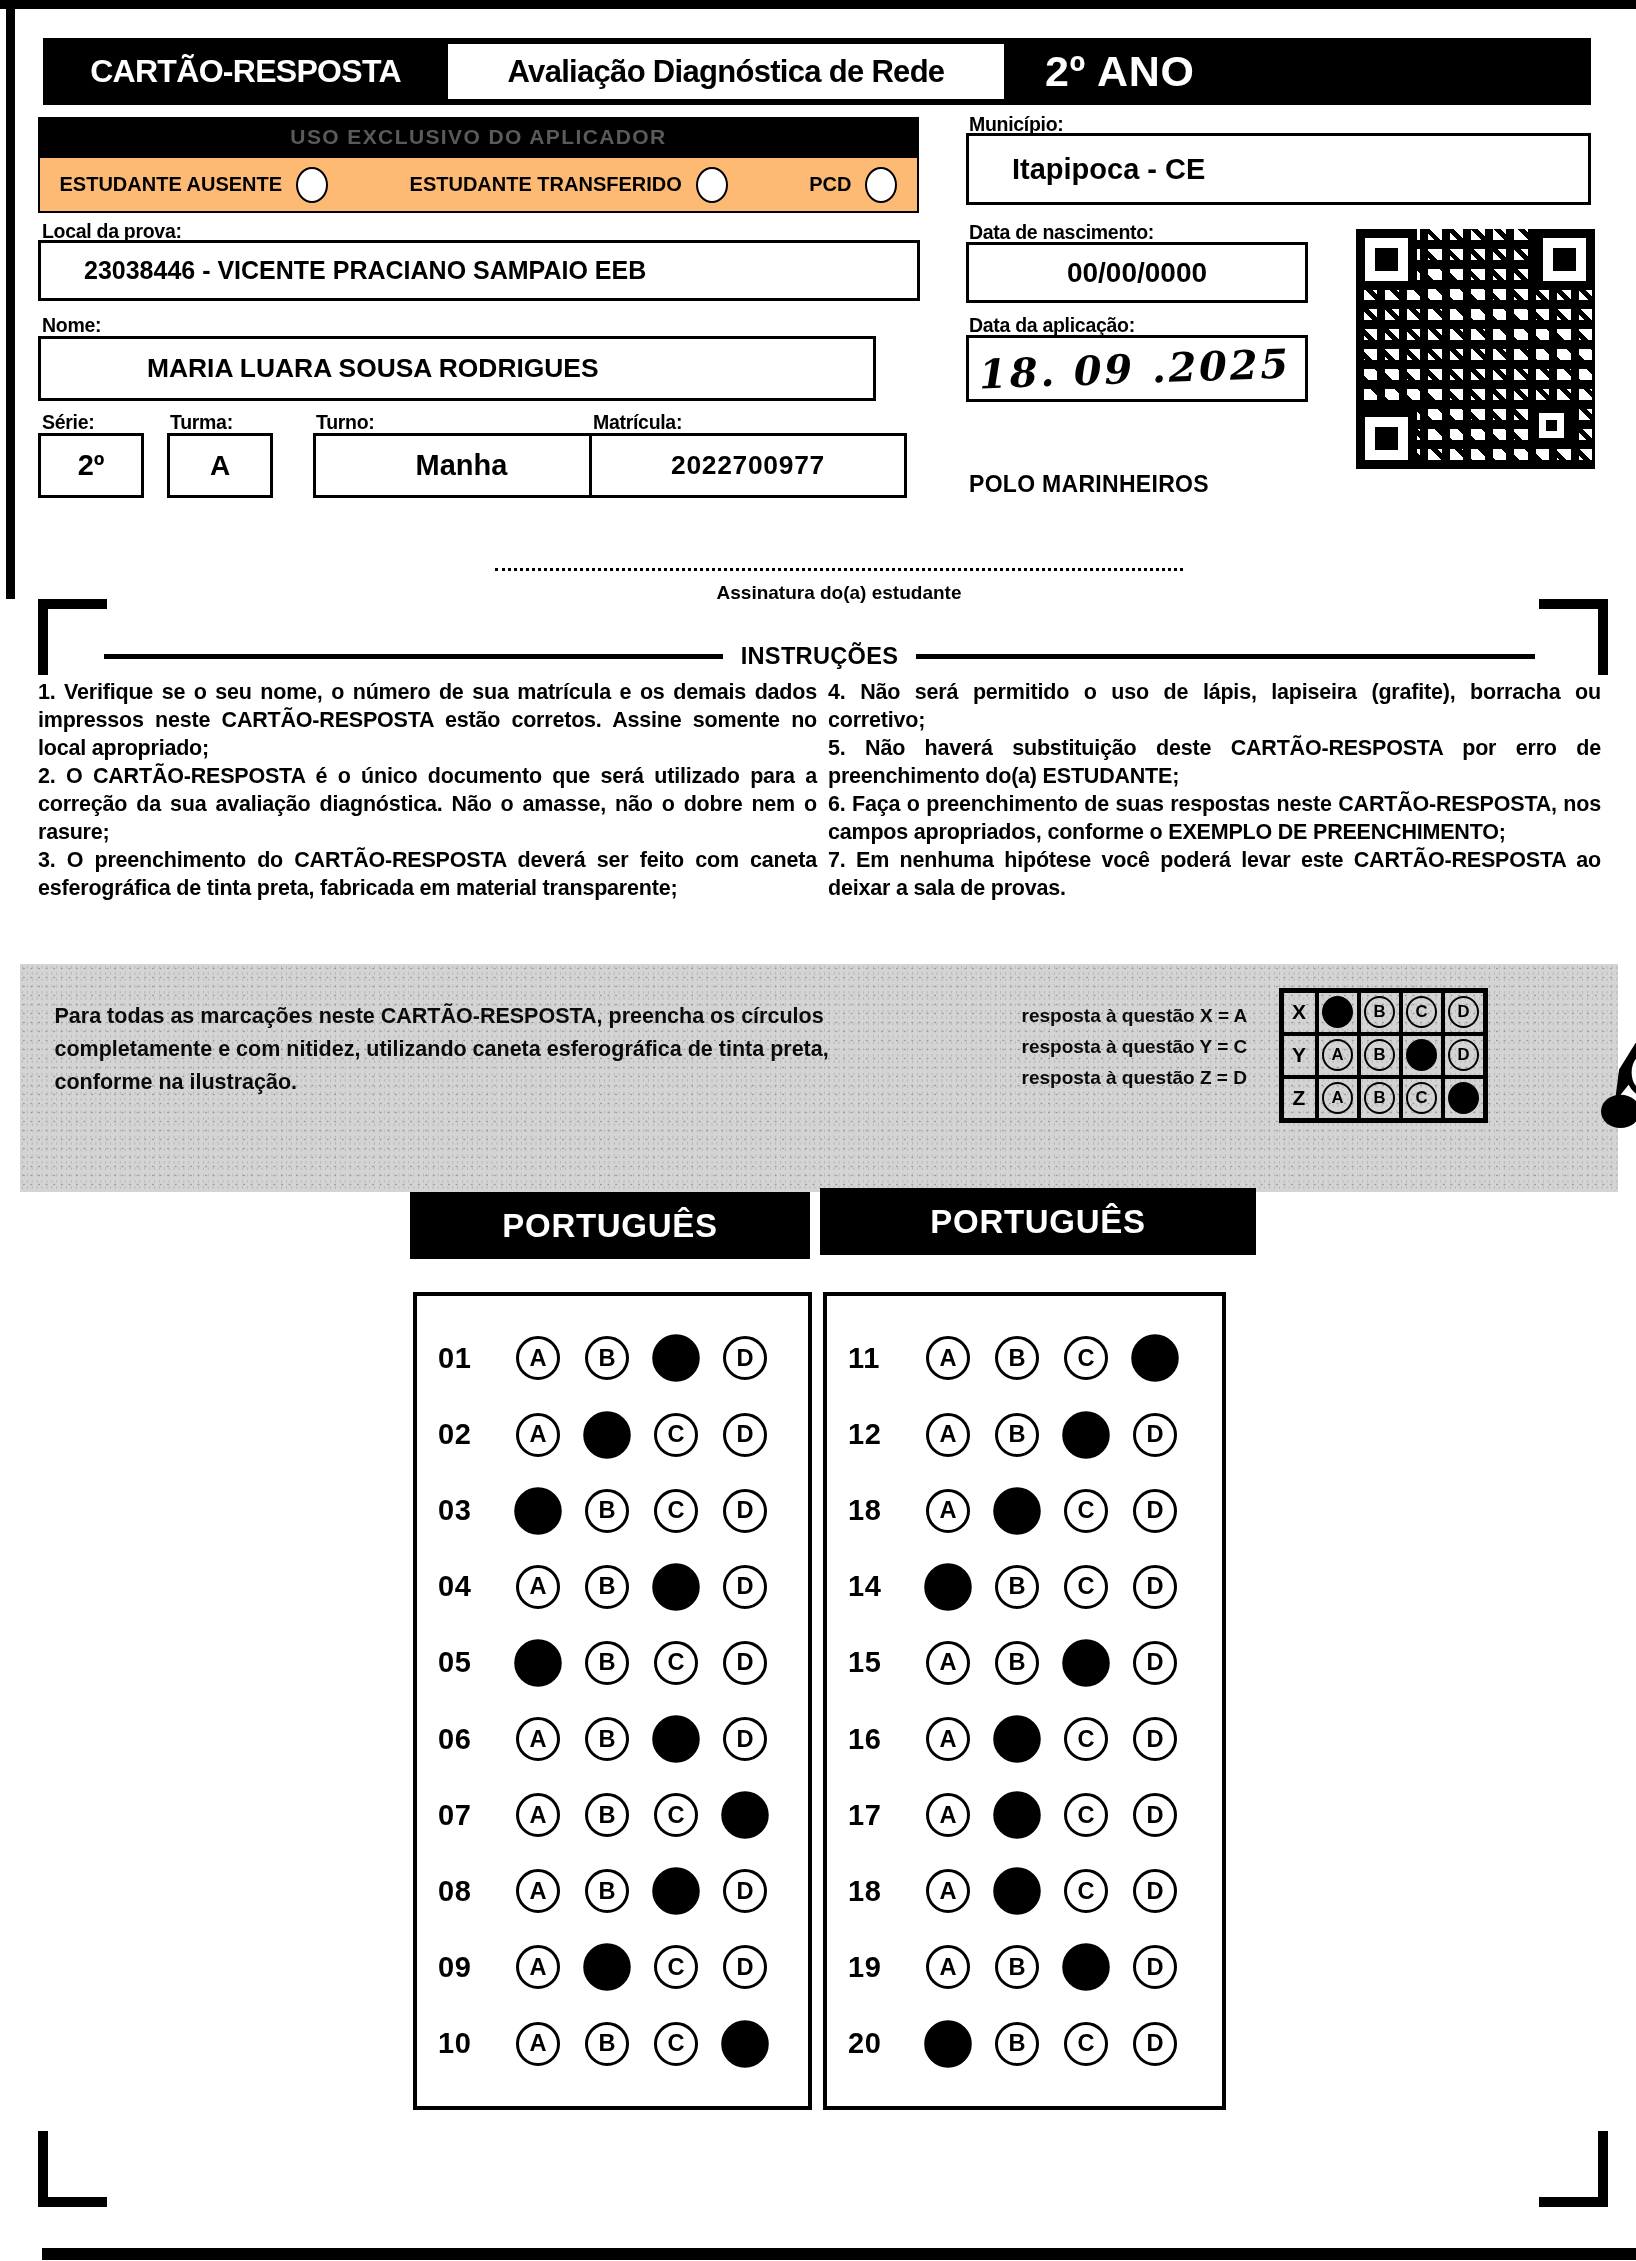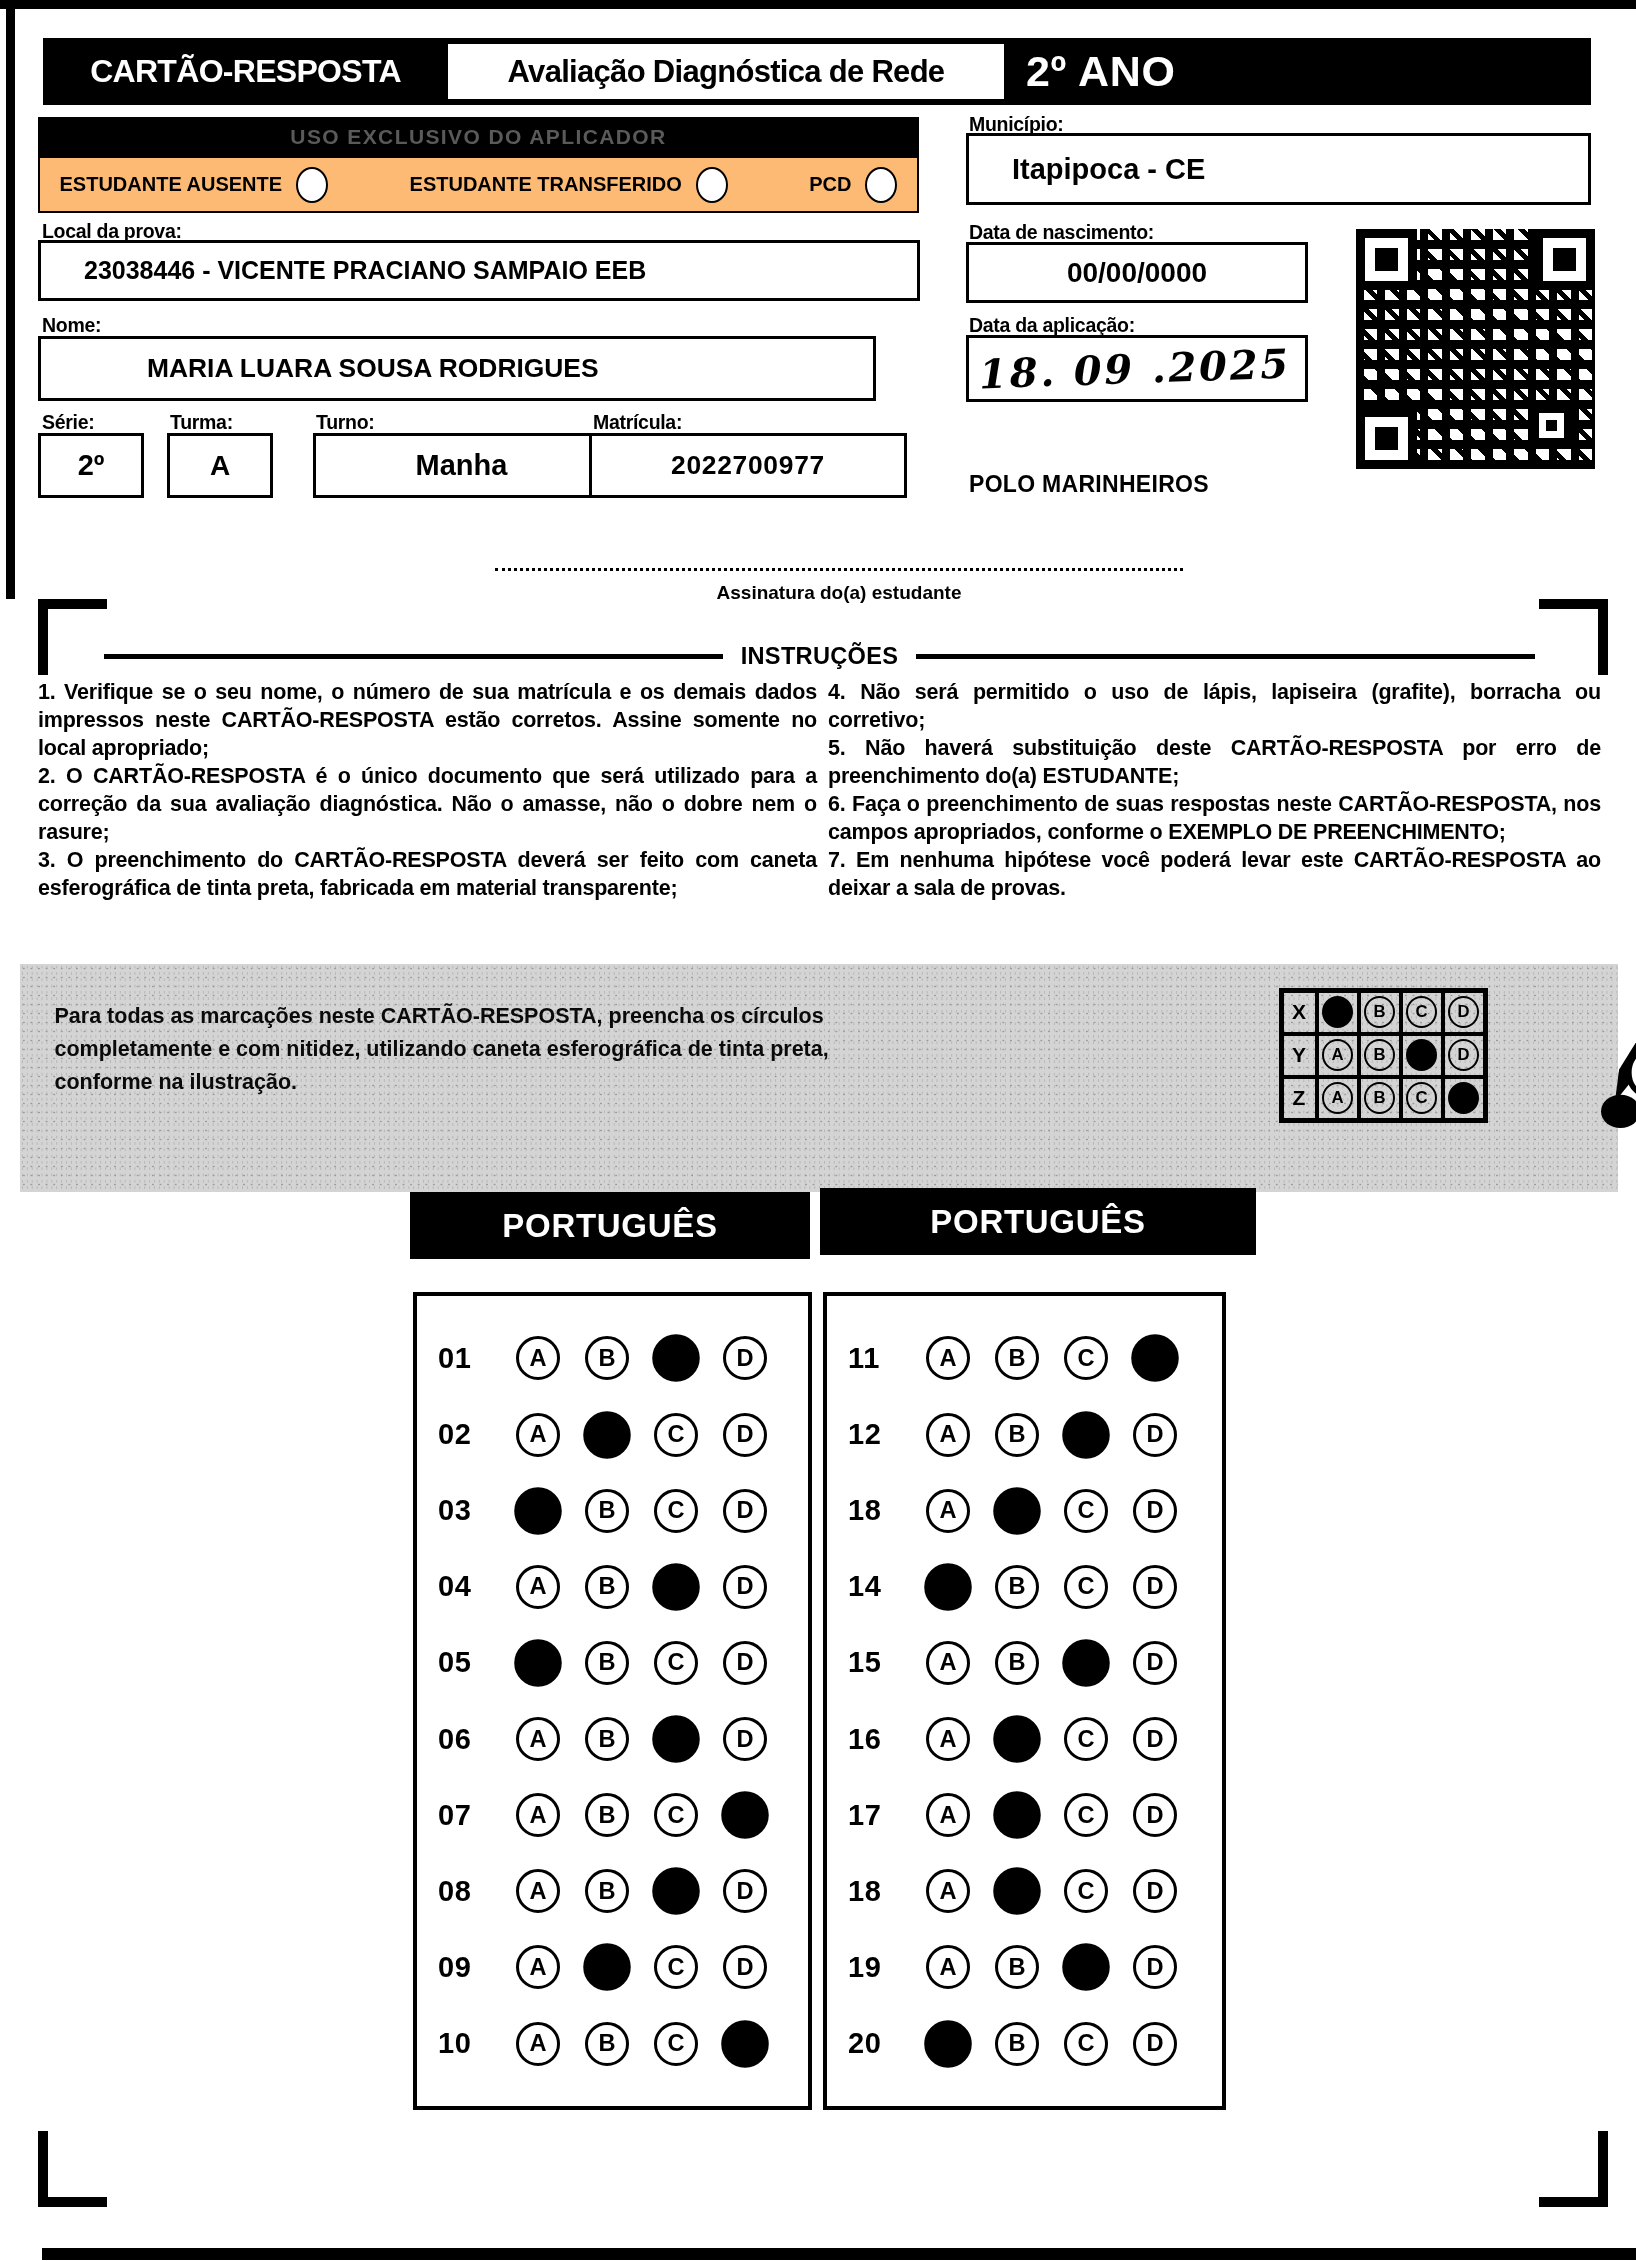--- a/index.html
+++ b/index.html
@@ -16,21 +16,21 @@
   .cm-bl{left:38px;top:2131px;border-left:10.4px solid #000;border-bottom:10.4px solid #000;}
   .cm-br{left:1539px;top:2131px;border-right:10.4px solid #000;border-bottom:10.4px solid #000;}
 
   
   .hdr{position:absolute;left:43px;top:38px;width:1548px;height:67px;display:flex;background:#000;}
   .hdr-left{width:405px;display:flex;align-items:center;justify-content:center;
             color:#fff;font-size:32px;font-weight:bold;letter-spacing:-0.7px;}
   .hdr-mid{width:556px;background:#fff;border-top:6.3px solid #000;border-bottom:6.3px solid #000;
            display:flex;align-items:center;justify-content:center;font-size:31px;font-weight:bold;letter-spacing:-0.7px;}
   .hdr-right{flex:1;color:#fff;display:flex;align-items:center;
-             font-size:43px;font-weight:bold;padding-left:22px;letter-spacing:0.7px;}
+             font-size:43px;font-weight:bold;padding-left:41px;letter-spacing:0.7px;}
 
   
   .apl-bar{position:absolute;left:38px;top:117px;width:881px;height:39px;background:#000;
            color:#5a5a5a;display:flex;align-items:center;justify-content:center;
            font-size:21px;font-weight:bold;letter-spacing:1.4px;}
   .apl-box{position:absolute;left:38px;top:156px;width:881px;height:57px;border:2.8px solid #000;
            background:#fdba74;display:flex;align-items:center;justify-content:space-between;
            padding:0 19.5px;box-sizing:border-box;}
   .apl-opt{display:flex;align-items:center;gap:14px;}
   .apl-label{font-size:20px;font-weight:bold;}
@@ -224,20 +224,25 @@
     </div>
   <div class="instr-col ic-right">
       <p class="instr-p">4. Não será permitido o uso de lápis, lapiseira (grafite), borracha ou corretivo;</p>
       <p class="instr-p">5. Não haverá substituição deste CARTÃO-RESPOSTA por erro de preenchimento do(a) ESTUDANTE;</p>
       <p class="instr-p">6. Faça o preenchimento de suas respostas neste CARTÃO-RESPOSTA, nos campos apropriados, conforme o EXEMPLO DE PREENCHIMENTO;</p>
       <p class="instr-p">7. Em nenhuma hipótese você poderá levar este CARTÃO-RESPOSTA ao deixar a sala de provas.</p>
     </div>
 
   <div class="band">
     <div class="band-text">Para todas as marcações neste CARTÃO-RESPOSTA, preencha os círculos completamente e com nitidez, utilizando caneta esferográfica de tinta preta, conforme na ilustração.</div>
+    <div class="legend">
+        <div class="legend-line">resposta à questão X = A</div>
+        <div class="legend-line">resposta à questão Y = C</div>
+        <div class="legend-line">resposta à questão Z = D</div>
+      </div>
     <div class="ex-grid">
         <div class="ex-row">
           <div class="ex-cell ex-label">X</div>
           <div class="ex-cell">
             <div class="ex-circle filled"></div>
           </div>
           <div class="ex-cell">
             <div class="ex-circle">B</div>
           </div>
           <div class="ex-cell">

